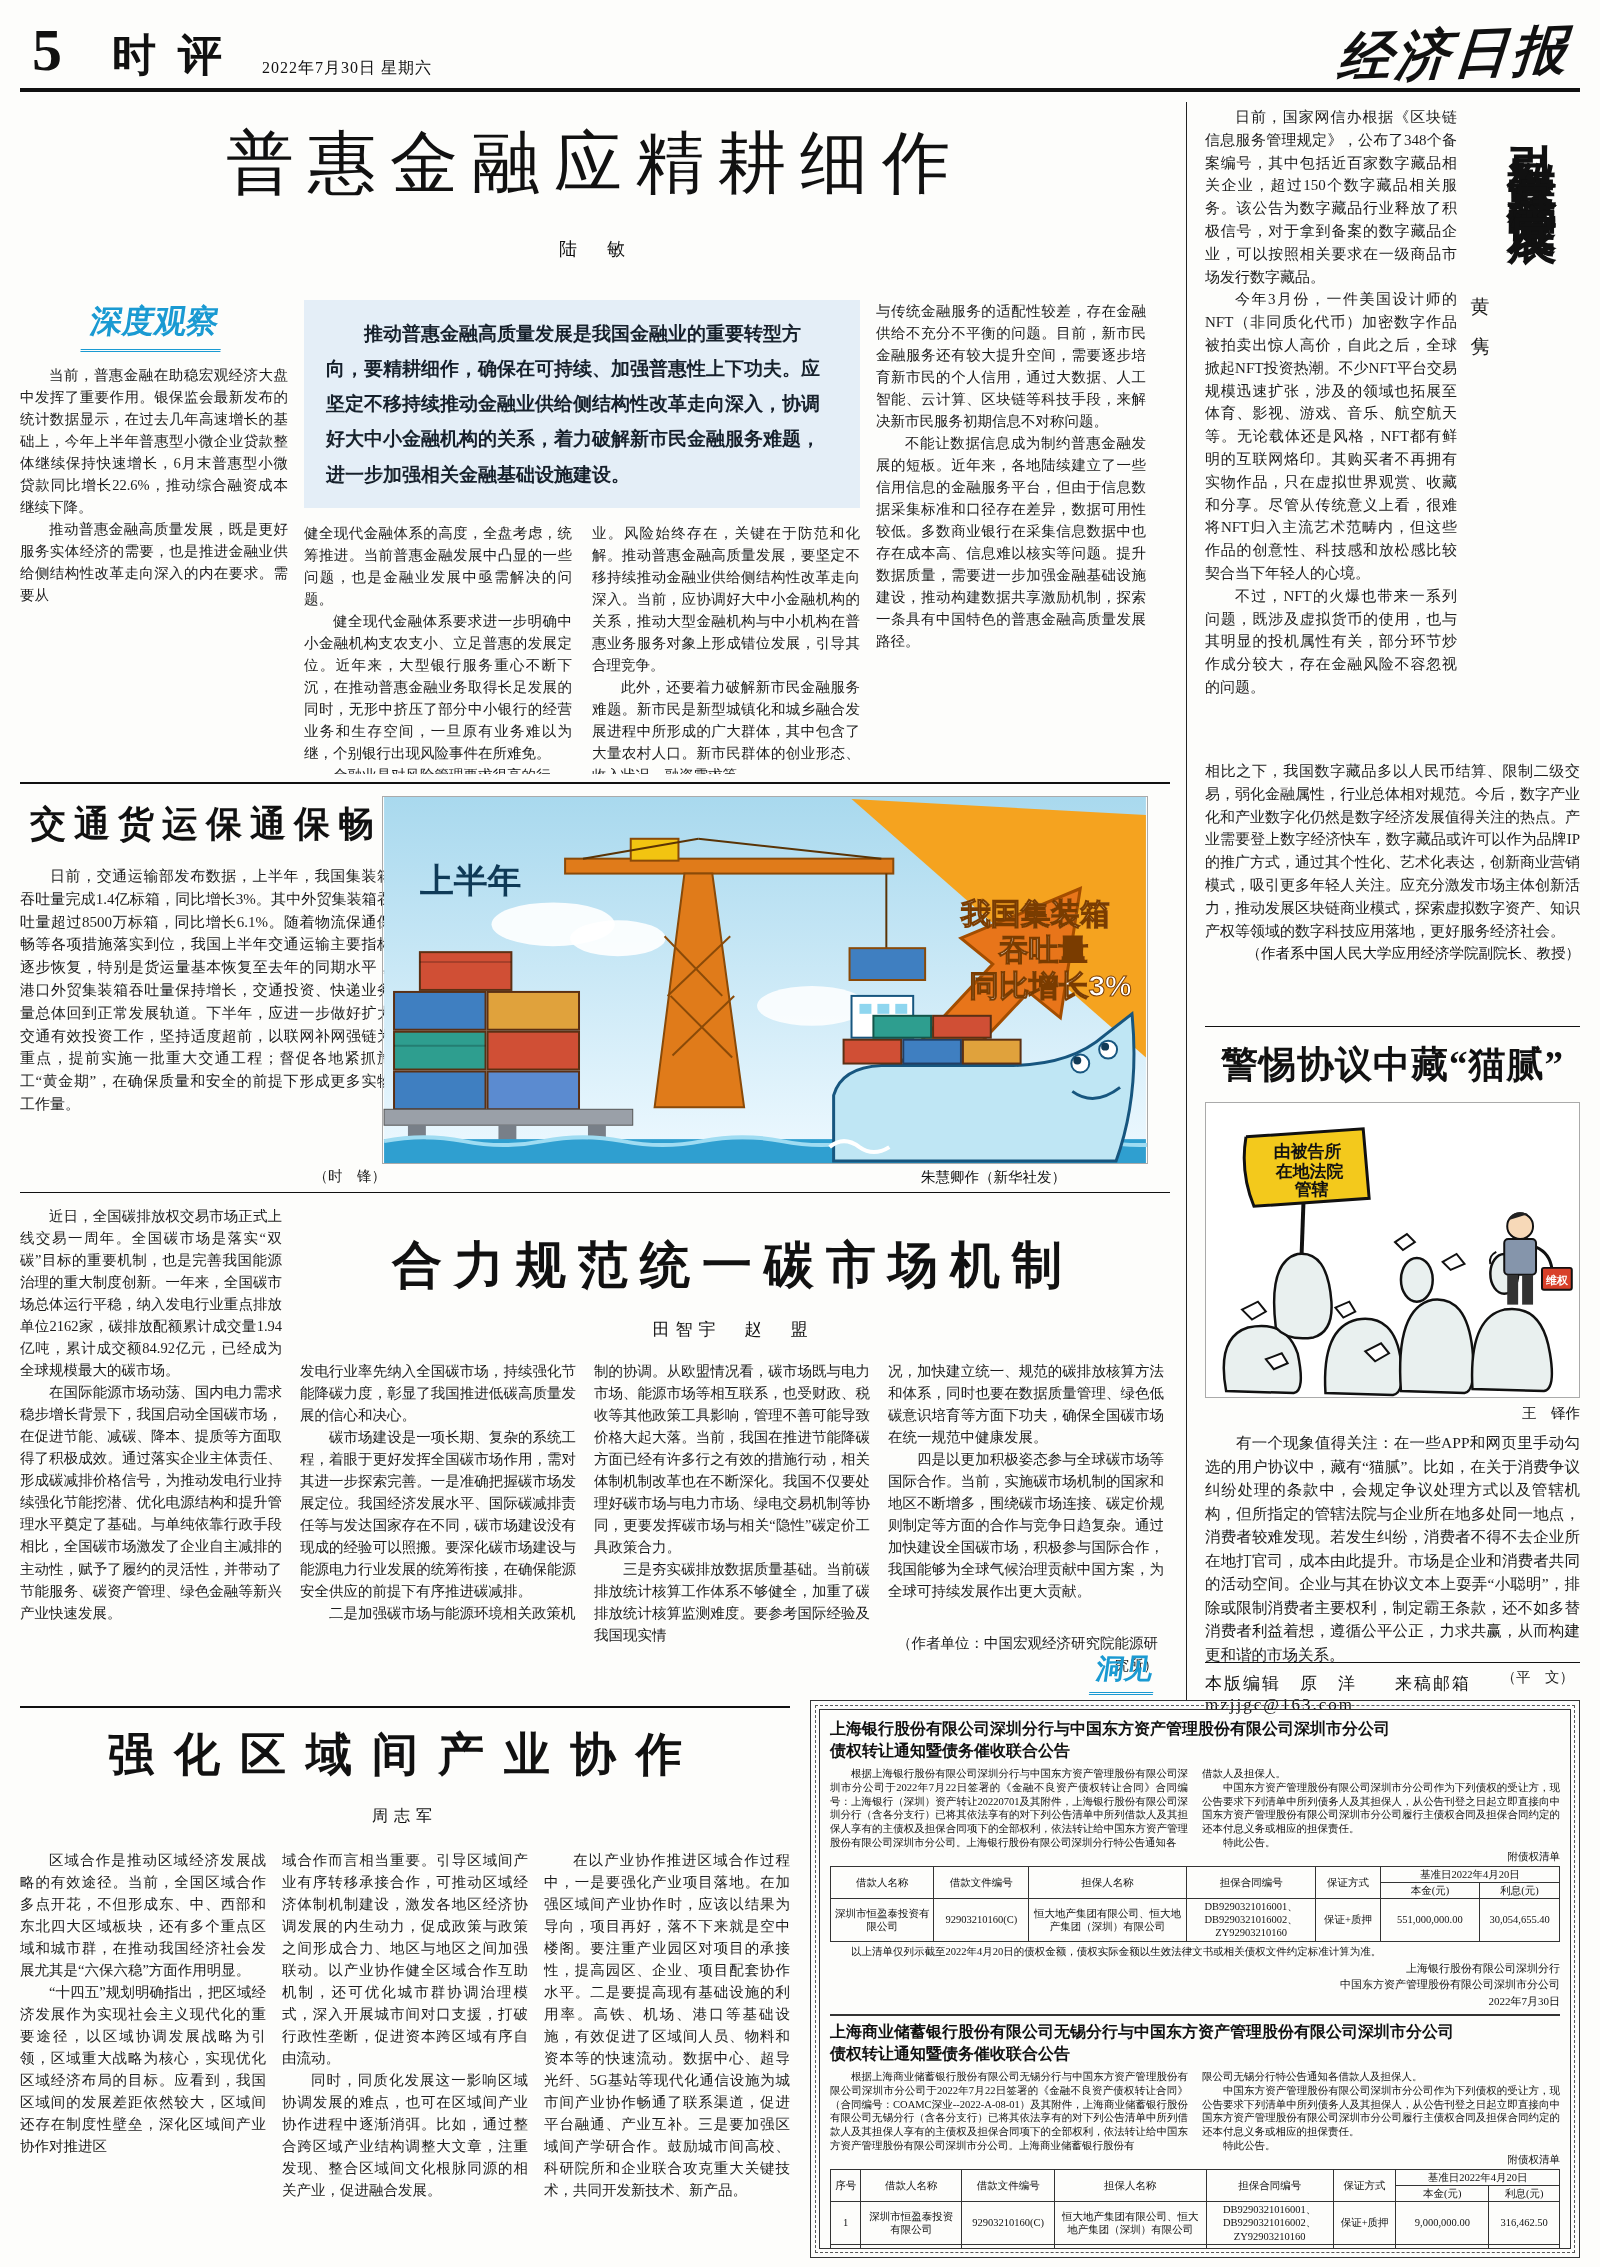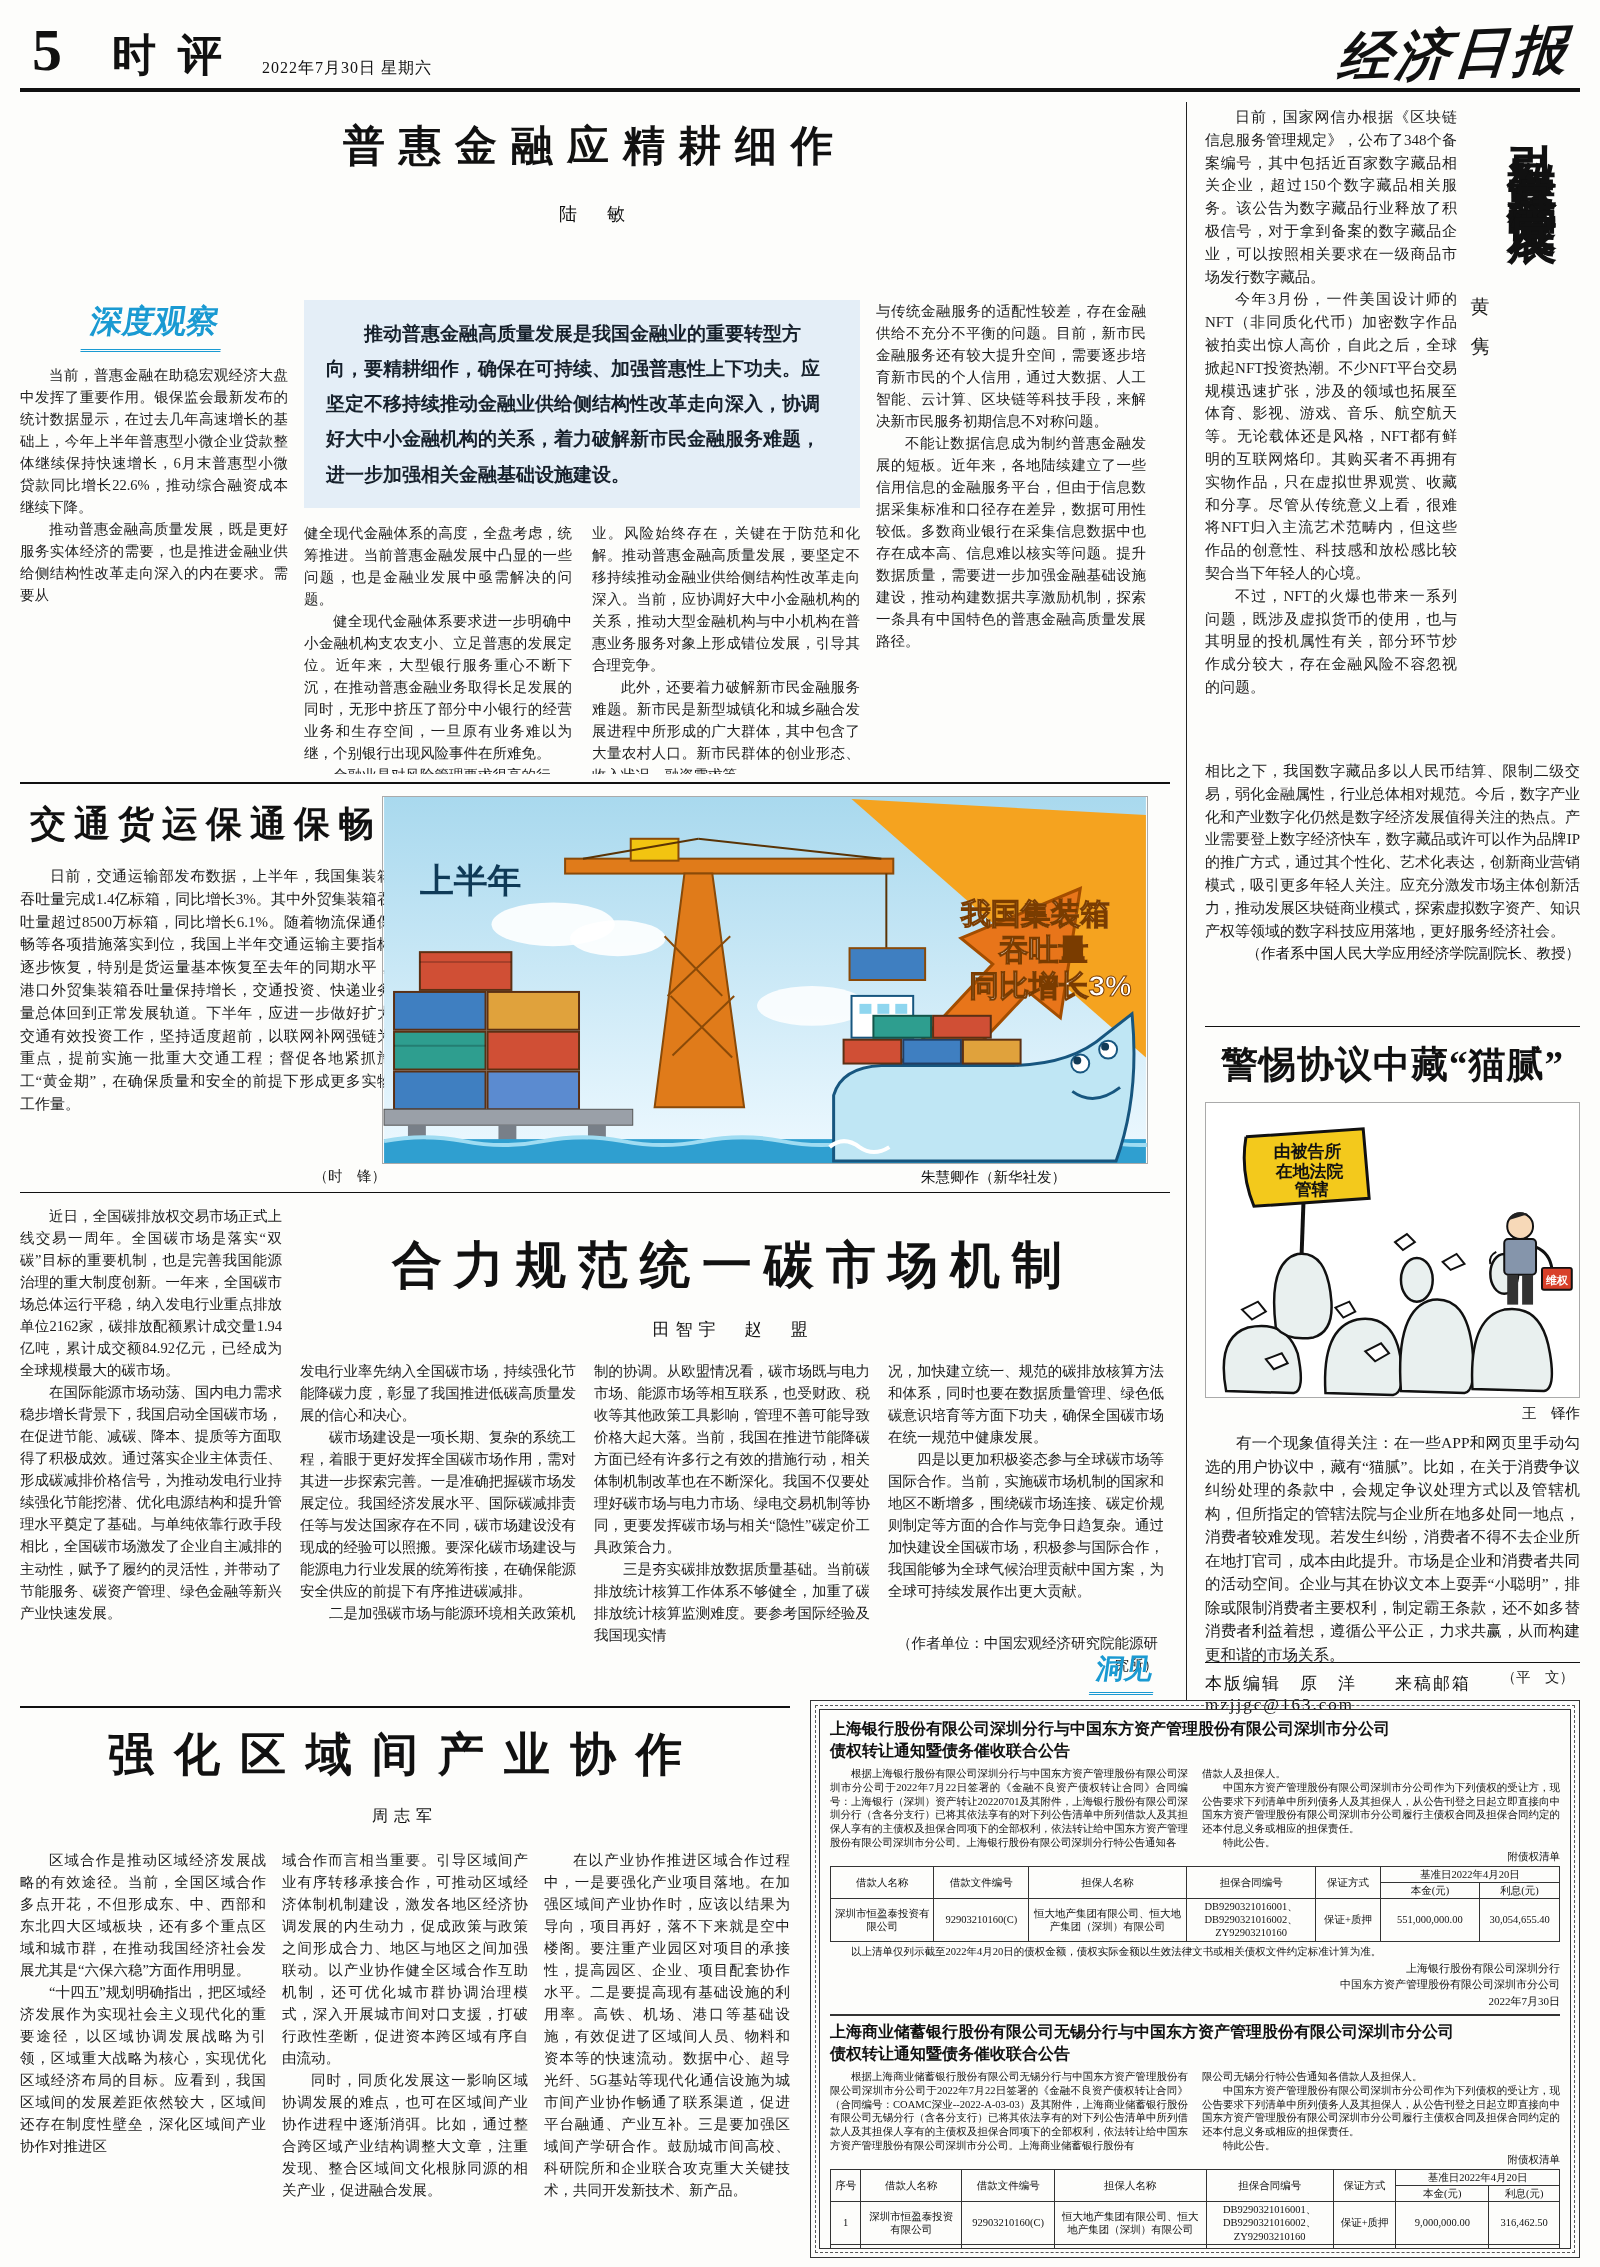--- a/index.html
+++ b/index.html
@@ -12,21 +12,21 @@
   .para { text-indent:2em; }
   .noindent .para:first-child { text-indent:0; }
   .body-text { font-size:14.5px; line-height:1.52; color:#1c1c1c; overflow:hidden; }
   .signoff { text-align:right; padding-right:6px; }
   
   .pagenum { font-size:60px; font-weight:900; font-family:"Liberation Serif",serif; }
   .section-name { font-size:44px; font-weight:700; letter-spacing:22px; }
   .date-line { font-size:16px; letter-spacing:1px; }
   .masthead { font-size:54px; font-weight:700; font-style:italic; transform:skewX(-6deg) rotate(-2deg); letter-spacing:4px; }
   
-  .lead-title { font-family:"Liberation Sans","DejaVu Sans",sans-serif; font-size:42px; font-weight:700; letter-spacing:14px; text-align:center; }
+  .lead-title { font-family:"Liberation Sans","DejaVu Sans",sans-serif; font-size:68px; font-weight:400; letter-spacing:14px; text-align:center; }
   .byline { text-align:center; font-size:18px; letter-spacing:6px; }
   .col-label { display:inline-block; font-family:"Liberation Sans",sans-serif; font-size:32px; font-weight:900; color:#1a9ad2; transform:skewX(-8deg); border-bottom:3px double #1a9ad2; padding:0 6px 5px; }
   .label-wrap { text-align:center; margin-bottom:12px; }
   .summary-box { background:#e4eef7; padding:16px 22px; font-family:"Liberation Sans",sans-serif; font-size:19px; line-height:1.85; font-weight:600; color:#16202b; }
   .summary-box .para{ text-indent:2em; }
   
   .vert-headline { writing-mode:vertical-rl; text-orientation:upright; font-family:"Liberation Sans",sans-serif; font-size:50px; font-weight:900; letter-spacing:8px; line-height:1.15; height:620px; }
   .vert-author { writing-mode:vertical-rl; text-orientation:upright; font-size:19px; letter-spacing:10px; margin-top:175px; color:#222; }
   .serif-head { font-weight:900; text-align:center; }
   .credit-line { text-align:right; font-size:14.5px; }
@@ -363,21 +363,21 @@
           <div class="ann-sign">2022年7月30日</div>
         </div>
 
         <div style="border-top:2px solid #333; margin:5px 0;"></div>
 
         <div>
           <div class="ann-title">上海商业储蓄银行股份有限公司无锡分行与中国东方资产管理股份有限公司深圳市分公司</div>
           <div class="ann-title">债权转让通知暨债务催收联合公告</div>
           <div class="ann-body">
             <div class="jt">
-                <p class="para">根据上海商业储蓄银行股份有限公司无锡分行与中国东方资产管理股份有限公司深圳市分公司于2022年7月22日签署的《金融不良资产债权转让合同》（合同编号：COAMC深业--2022-A-03-03）及其附件，上海商业储蓄银行股份有限公司无锡分行（含各分支行）已将其依法享有的对下列公告清单中所列借款人及其担保人享有的主债权及担保合同项下的全部权利，依法转让给中国东方资产管理股份有限公司深圳市分公司。上海商业储蓄银行股份有</p>
+                <p class="para">根据上海商业储蓄银行股份有限公司无锡分行与中国东方资产管理股份有限公司深圳市分公司于2022年7月22日签署的《金融不良资产债权转让合同》（合同编号：COAMC深业--2022-A-08-01）及其附件，上海商业储蓄银行股份有限公司无锡分行（含各分支行）已将其依法享有的对下列公告清单中所列借款人及其担保人享有的主债权及担保合同项下的全部权利，依法转让给中国东方资产管理股份有限公司深圳市分公司。上海商业储蓄银行股份有</p>
               </div>
             <div class="jt noindent">
                 <p class="para">限公司无锡分行特公告通知各借款人及担保人。</p>
                 <p class="para">中国东方资产管理股份有限公司深圳市分公司作为下列债权的受让方，现公告要求下列清单中所列债务人及其担保人，从公告刊登之日起立即直接向中国东方资产管理股份有限公司深圳市分公司履行主债权合同及担保合同约定的还本付息义务或相应的担保责任。</p>
                 <p class="para">特此公告。</p>
               </div>
           </div>
           <div class="ann-attach">附债权清单</div>
           <table class="ann-table">
             <thead>

